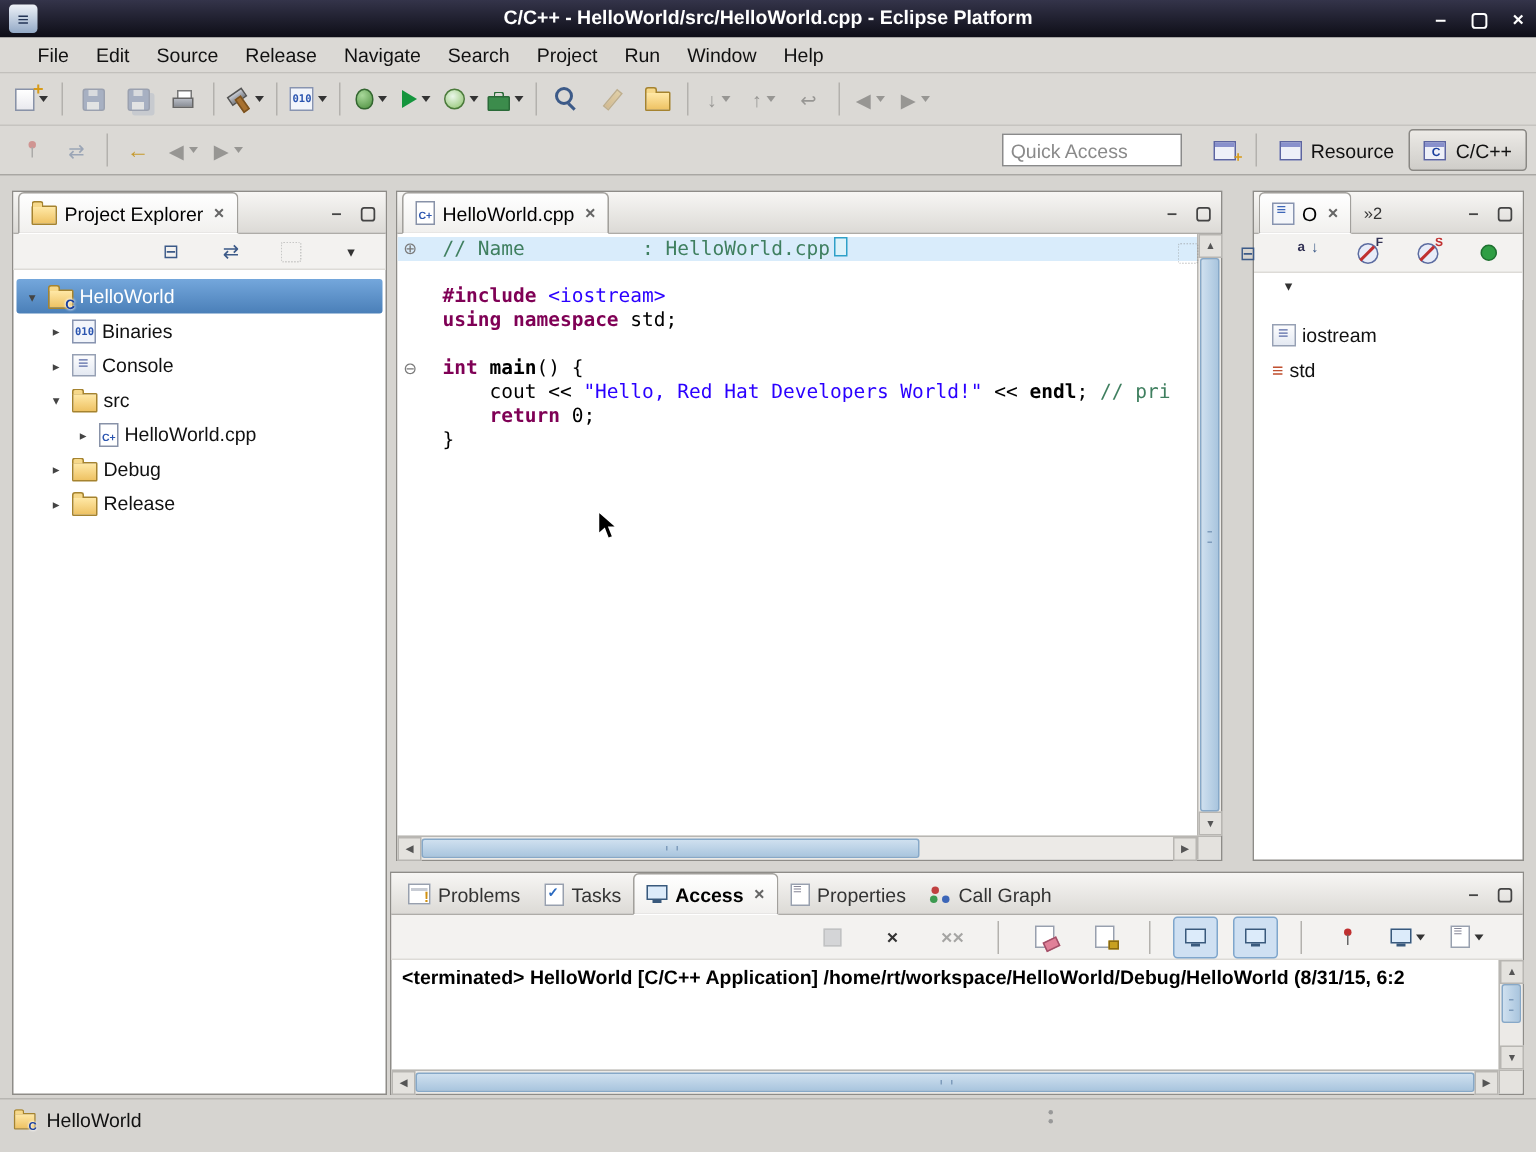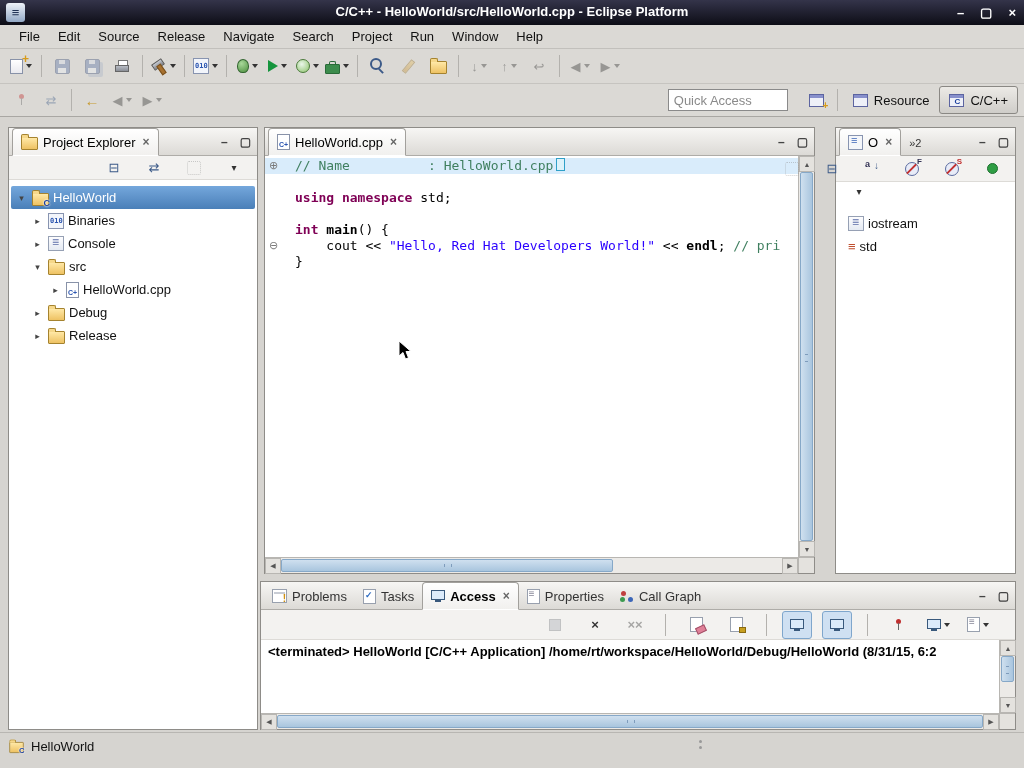--- a/index.html
+++ b/index.html
@@ -6,21 +6,21 @@
   #app{position:relative;width:1024px;height:768px;background:#d6d4d0;font-family:"Liberation Sans",sans-serif;font-size:13px;color:#111;overflow:hidden}
 
   
   .titlebar{position:absolute;left:0;top:0;width:1024px;height:25px;background:linear-gradient(#34344a,#0d0d16);color:#fff}
   .titlebar .title{position:absolute;left:0;right:0;top:4px;text-align:center;font-weight:bold;font-size:13px}
   .app-icon{position:absolute;left:6px;top:3px;width:19px;height:19px;border-radius:3px;background:linear-gradient(#eef2f8,#93a9c6);color:#223355;display:flex;align-items:center;justify-content:center;font-size:13px}
   .win-controls{position:absolute;right:8px;top:0;height:25px;display:flex;gap:16px;align-items:center;font-size:13px;font-weight:bold}
   .win-controls span{cursor:default}
 
   
-  .menubar{position:absolute;left:0;top:25px;width:1024px;height:24px;background:#dbd9d5;border-bottom:1px solid #c2c0bc;display:flex;align-items:center;padding-left:10px;box-sizing:border-box}
+  .menubar{position:absolute;left:0;top:25px;width:1024px;height:24px;background:#dbd9d5;border-bottom:1px solid #c2c0bc;display:flex;align-items:center;padding-left:16px;box-sizing:border-box}
   .menu-item{padding:3px 9px;border-radius:2px}
 
   
   .toolbar{position:absolute;left:0;width:1024px;background:#dbd9d5;display:flex;align-items:center;padding:0 6px;box-sizing:border-box}
   #toolbar1{top:49px;height:35px;border-bottom:1px solid #c6c4c0}
   #toolbar2{top:84px;height:33px;border-bottom:1px solid #a9a7a3}
   .tsep{width:1px;height:22px;background:#b3b1ad;margin:0 5px}
   .tbtn{height:26px;min-width:24px;display:flex;align-items:center;justify-content:center;border:1px solid transparent;border-radius:3px;padding:0 2px;position:relative}
   .tbtn.pressed{background:#cfe0f2;border:1px solid #7fa6cc}
   .dim{opacity:.4}
@@ -369,24 +369,26 @@
       </span>
     </div>
 
     <div class="code-area">
       <div class="hl-strip"></div>
       <span class="fold" style="top:3px">⊕</span>
       <span class="fold" style="top:83px">⊖</span>
       <div class="code">
         <div class="cl"><span class="sc">// Name          : HelloWorld.cpp</span><span class="fold-box"></span></div>
         <div class="cl"></div>
+        <div class="cl"><span class="sk">#include </span><span class="ss">&lt;iostream&gt;</span></div>
         <div class="cl"><span class="sk">using </span><span class="sk">namespace</span><span> std;</span></div>
         <div class="cl"></div>
         <div class="cl"><span class="sk">int </span><span class="sf">main</span><span>() {</span></div>
         <div class="cl"><span>    cout &lt;&lt; </span><span class="ss">"Hello, Red Hat Developers World!"</span><span> &lt;&lt; </span><span class="sf">endl</span><span>; </span><span class="sc">// pri</span></div>
+        <div class="cl"><span>    </span><span class="sk">return</span><span> 0;</span></div>
         <div class="cl"><span>}</span></div>
       </div>
     </div>
 
     <div class="sb sb-v" style="right:0;top:28px;bottom:16px">
       <span class="sb-btn" style="top:0;left:0">▲</span>
       <span class="sb-btn" style="bottom:0;left:0">▼</span>
       <span class="sb-thumb grip-v" style="left:1px;right:1px;top:16px;bottom:16px"></span>
     </div>
 

